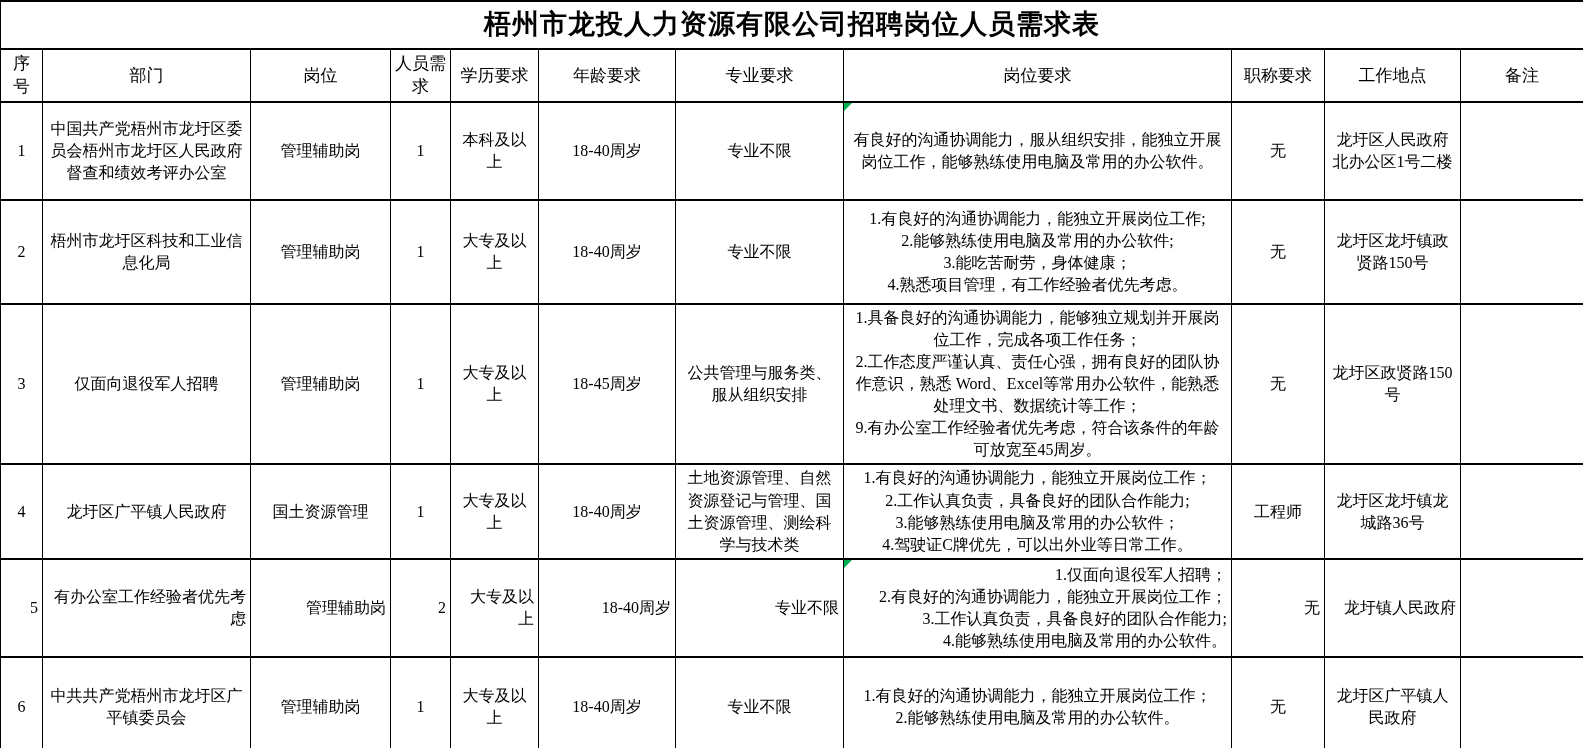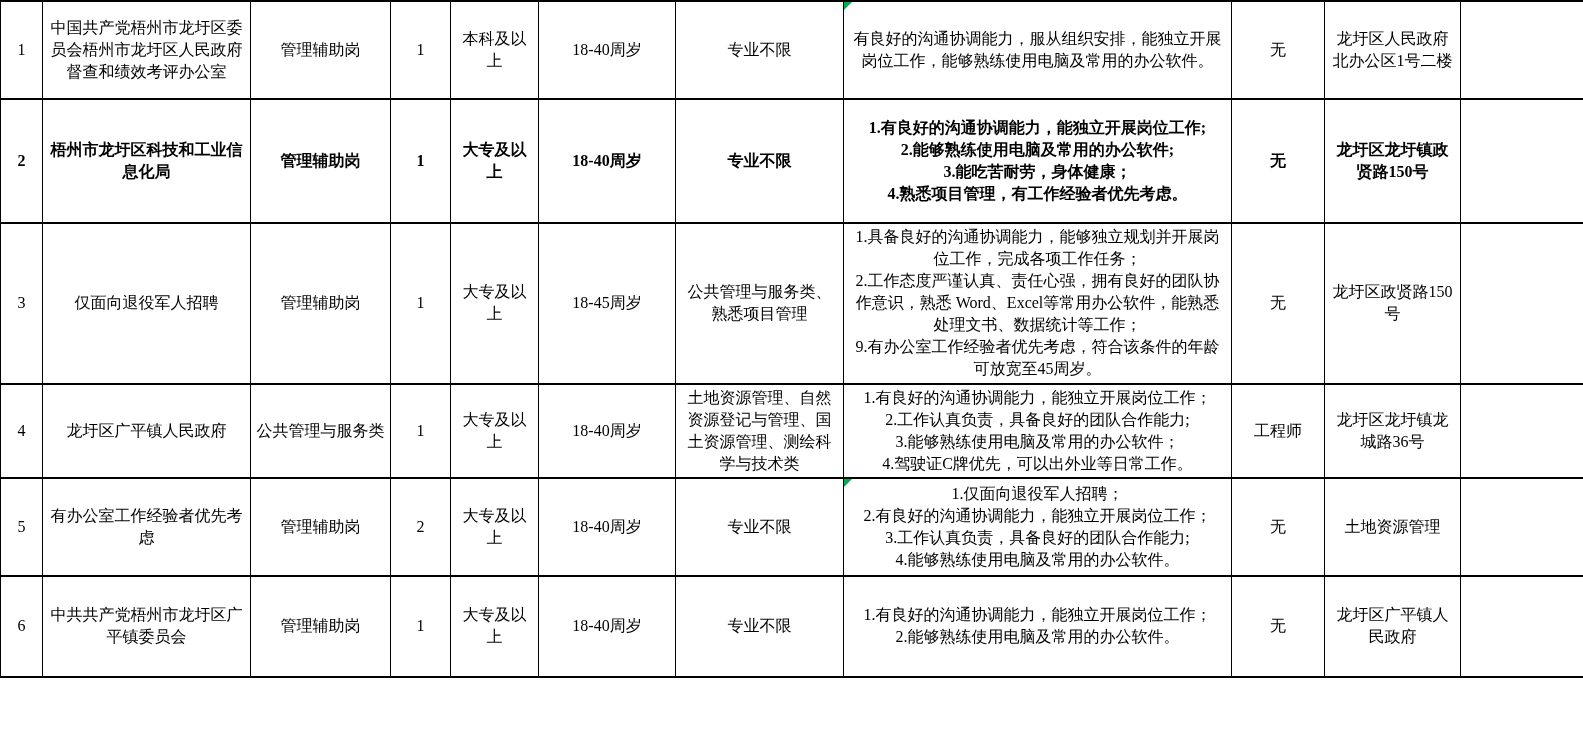--- a/index.html
+++ b/index.html
@@ -48,24 +48,24 @@
     margin-top: 32px;
   }
   .comment-marker {
     position: absolute;
     top: 0; left: 0;
     width: 0; height: 0;
     border-top: 8px solid #00b050;
     border-right: 8px solid transparent;
   }
   tr.r1 td { height: 98px; }
-  tr.r2 td { height: 124px; font-weight: bold; }
+  tr.r2 td { height: 104px; }
   tr.r3 td { height: 143px; }
   tr.r4 td { height: 89px; }
-  tr.r5 td { height: 98px; }
+  tr.r5 td { height: 98px; text-align: right; }
   tr.r6 td { height: 101px; }
 </style>
 </head>
 <body>
 
 <div class="sheet">
   <table class="recruit">
     <colgroup>
       <col style="width:42px">
         <col style="width:208px">
@@ -73,20 +73,36 @@
       <col style="width:60px">
         <col style="width:88px">
         <col style="width:137px">
       <col style="width:168px">
         <col style="width:388px">
         <col style="width:93px">
       <col style="width:136px">
         <col style="width:123px">
     </colgroup>
     <tbody>
+      <tr class="title-row">
+        <td colspan="11">梧州市龙投人力资源有限公司招聘岗位人员需求表</td>
+      </tr>
+      <tr class="header-row">
+        <th>序号</th>
+        <th>部门</th>
+        <th>岗位</th>
+        <th>人员需求</th>
+        <th>学历要求</th>
+        <th>年龄要求</th>
+        <th>专业要求</th>
+        <th>岗位要求</th>
+        <th>职称要求</th>
+        <th>工作地点</th>
+        <th>备注</th>
+      </tr>
 
       <tr class="r1">
         <td>1</td>
         <td>中国共产党梧州市龙圩区委员会梧州市龙圩区人民政府督查和绩效考评办公室</td>
         <td>管理辅助岗</td>
         <td>1</td>
         <td>本科及以上</td>
         <td>18-40周岁</td>
         <td>专业不限</td>
         <td class="req"><span class="comment-marker"></span><span>有良好的沟通协调能力，服从组织安排，能独立开展岗位工作，能够熟练使用电脑及常用的办公软件。</span></td>
@@ -112,33 +128,33 @@
         <td></td>
       </tr>
 
       <tr class="r3">
         <td>3</td>
         <td>仅面向退役军人招聘</td>
         <td>管理辅助岗</td>
         <td>1</td>
         <td>大专及以上</td>
         <td>18-45周岁</td>
-        <td>公共管理与服务类、熟悉项目管理</td>
+        <td>公共管理与服务类、服从组织安排</td>
         <td class="req">1.具备良好的沟通协调能力，能够独立规划并开展岗位工作，完成各项工作任务；
 2.工作态度严谨认真、责任心强，拥有良好的团队协作意识，熟悉 Word、Excel等常用办公软件，能熟悉处理文书、数据统计等工作；
 9.有办公室工作经验者优先考虑，符合该条件的年龄可放宽至45周岁。</td>
         <td>无</td>
         <td>龙圩区政贤路150号</td>
         <td></td>
       </tr>
 
       <tr class="r4">
         <td>4</td>
         <td>龙圩区广平镇人民政府</td>
-        <td>公共管理与服务类</td>
+        <td>国土资源管理</td>
         <td>1</td>
         <td>大专及以上</td>
         <td>18-40周岁</td>
         <td>土地资源管理、自然资源登记与管理、国土资源管理、测绘科学与技术类</td>
         <td class="req">1.有良好的沟通协调能力，能独立开展岗位工作；
 2.工作认真负责，具备良好的团队合作能力;
 3.能够熟练使用电脑及常用的办公软件；
 4.驾驶证C牌优先，可以出外业等日常工作。</td>
         <td>工程师</td>
         <td>龙圩区龙圩镇龙城路36号</td>
@@ -151,21 +167,21 @@
         <td>管理辅助岗</td>
         <td>2</td>
         <td>大专及以上</td>
         <td>18-40周岁</td>
         <td>专业不限</td>
         <td class="req"><span class="comment-marker"></span><span>1.仅面向退役军人招聘；
 2.有良好的沟通协调能力，能独立开展岗位工作；
 3.工作认真负责，具备良好的团队合作能力;
 4.能够熟练使用电脑及常用的办公软件。</span></td>
         <td>无</td>
-        <td>土地资源管理</td>
+        <td>龙圩镇人民政府</td>
         <td></td>
       </tr>
 
       <tr class="r6">
         <td>6</td>
         <td>中共共产党梧州市龙圩区广平镇委员会</td>
         <td>管理辅助岗</td>
         <td>1</td>
         <td>大专及以上</td>
         <td>18-40周岁</td>

